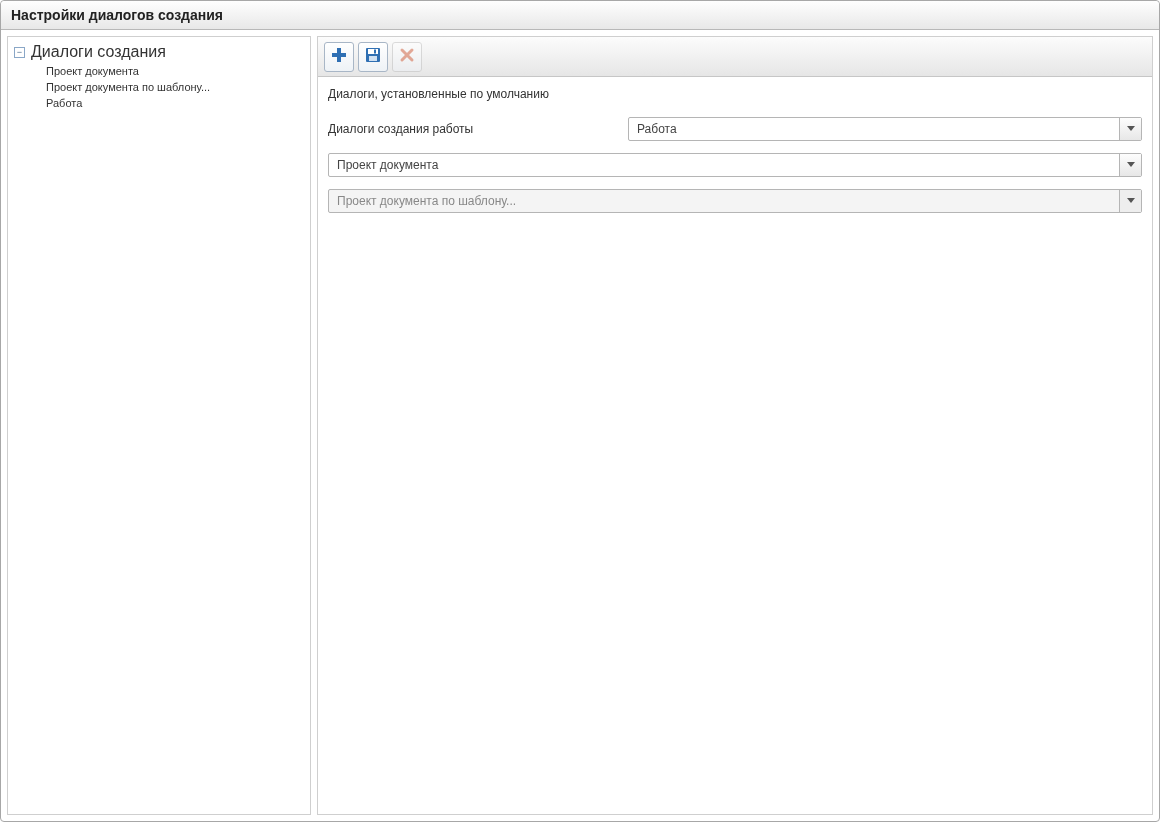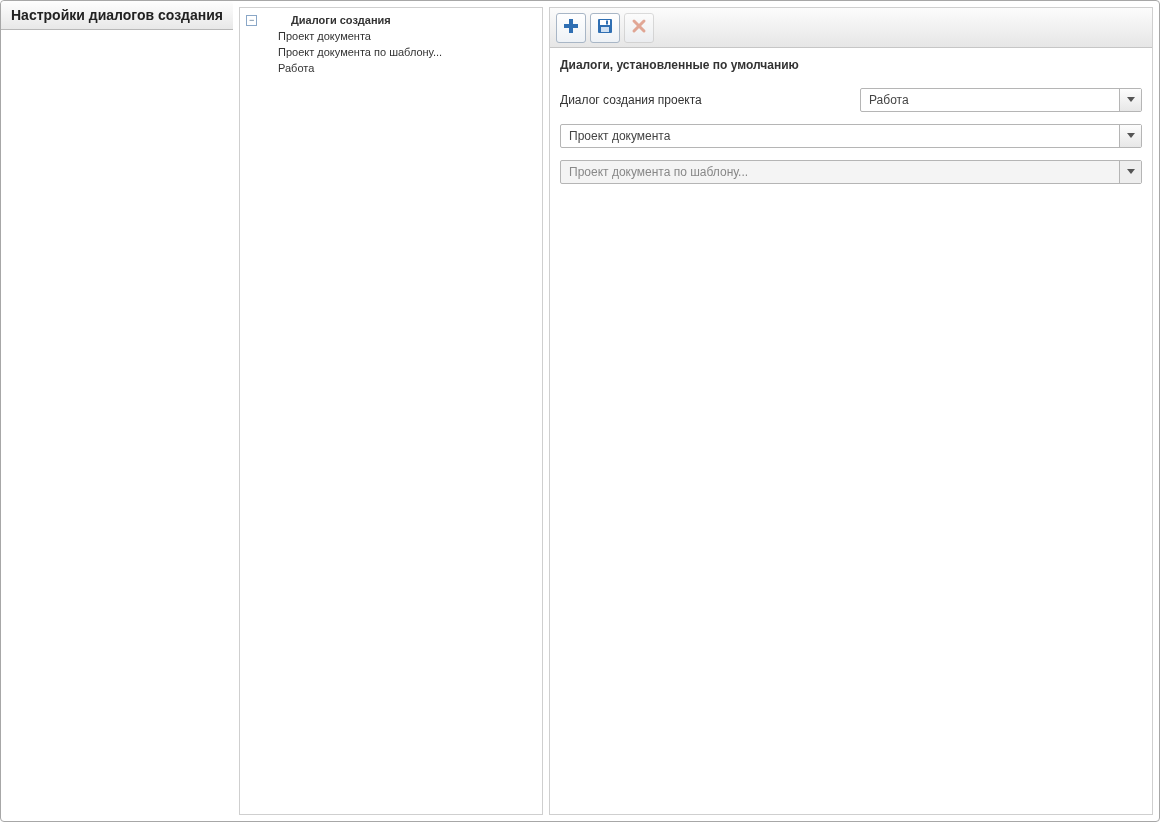--- a/index.html
+++ b/index.html
@@ -10,21 +10,21 @@
     font-size: 12px;
     background: #fff;
     color: #333;
   }
   .window {
     width: 1160px;
     height: 822px;
     border: 1px solid #a7a7a7;
     border-radius: 4px;
     display: flex;
-    flex-direction: row;
+    flex-direction: column;
     background: #fff;
     justify-content: center;
   }
   .title-bar {
     height: 29px;
     padding: 0 10px;
     display: flex;
     align-items: center;
     background: linear-gradient(to bottom, #fefefe, #e8e8e8);
     border-bottom: 1px solid #b8b8b8;
@@ -56,24 +56,23 @@
   .toggle {
     width: 11px; height: 11px;
     border: 1px solid #8aa7c7;
     background: #fff;
     display: flex; align-items: center; justify-content: center;
     font-size: 9px; line-height: 1;
     color: #4a6a8a;
     cursor: pointer;
   }
   .tree-root-label {
-    font-weight: bold;
-    font-size: 11px;
-    cursor: pointer;
-    margin-left: 28px;
+    font-weight: normal;
+    font-size: 16px;
+    cursor: pointer;
   }
   .tree-children {
     padding-left: 38px;
   }
   .tree-item {
     font-size: 11px;
     color: #333;
     padding: 2px 0;
     cursor: pointer;
     white-space: nowrap;
@@ -99,21 +98,21 @@
     width: 30px; height: 30px;
     border: 1px solid #a8b6c6;
     border-radius: 3px;
     background: linear-gradient(to bottom, #ffffff, #eef2f6);
     display: flex; align-items: center; justify-content: center;
     cursor: pointer;
   }
   .tb-btn.disabled { opacity: 0.55; cursor: default; border-color:#c1c1c1; }
   .tb-btn svg { width: 18px; height: 18px; }
   .section-title {
-    font-weight: bold;
+    font-weight: normal;
     font-size: 12px;
     padding: 10px 10px 6px 10px;
   }
   .form {
     padding: 4px 10px;
   }
   .form-row {
     display: flex;
     align-items: center;
     margin: 6px 0 12px 0;
@@ -201,21 +200,21 @@
             </svg>
           </span>
         </div>
       </div>
 
       <div class="section-title">Диалоги, установленные по умолчанию</div>
 
       <div class="form">
 
         <div class="form-row">
-          <div class="form-label">Диалог создания проекта</div>
+          <div class="form-label">Диалоги создания работы</div>
           <div class="combo">
             <div class="combo-text">Работа</div>
             <div class="combo-btn">
               <span>
                 <svg viewBox="0 0 10 10">
                     <polygon points="1,3 9,3 5,8"></polygon>
                   </svg>
               </span>
             </div>
           </div>

